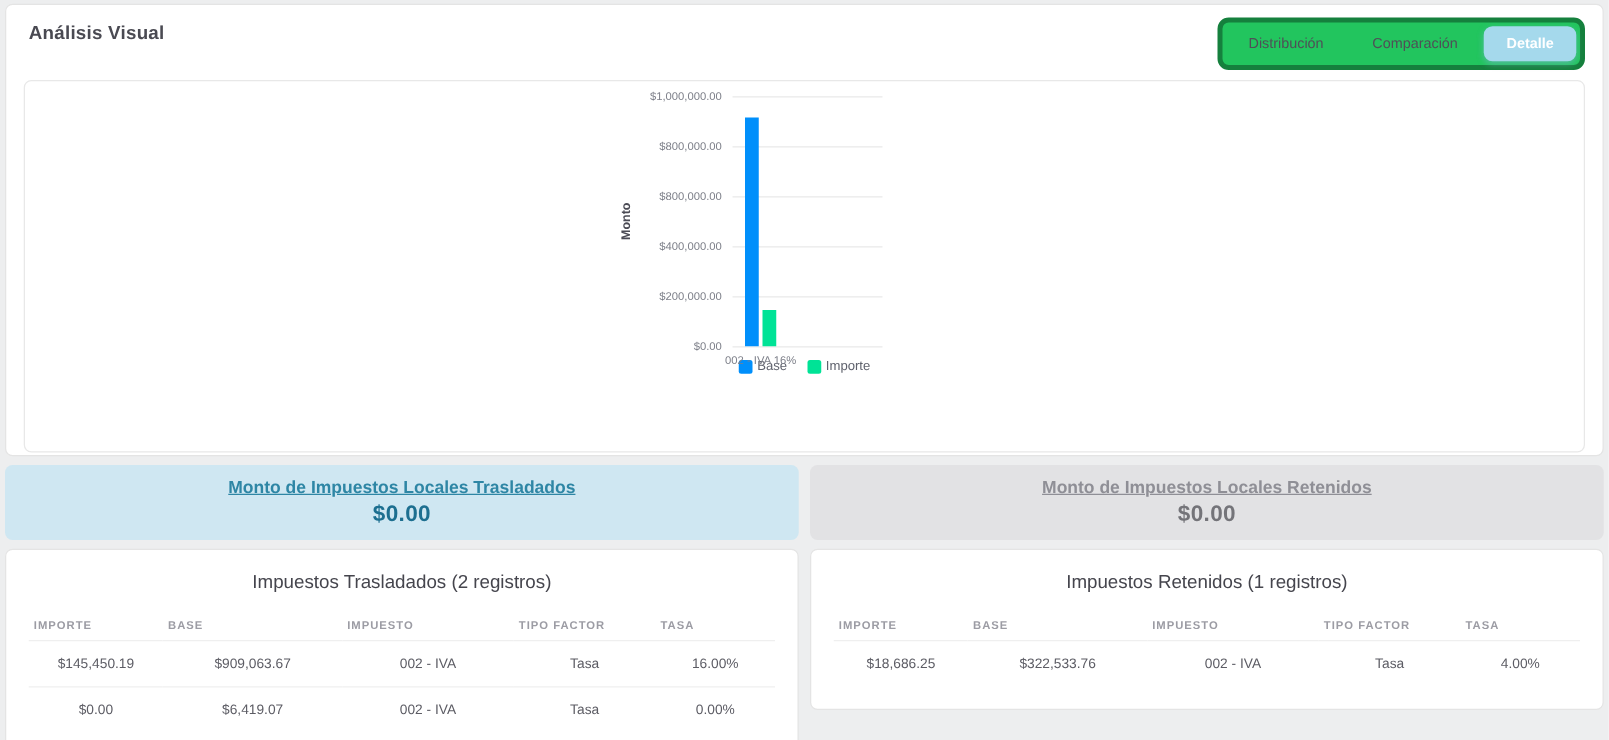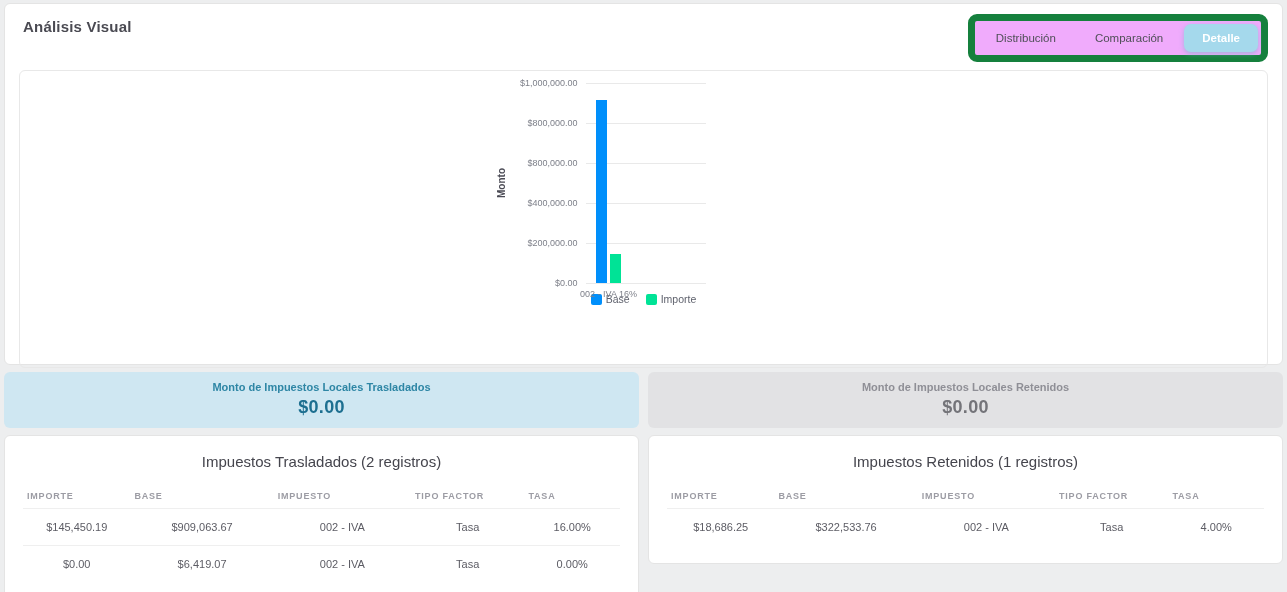--- a/index.html
+++ b/index.html
@@ -12,21 +12,21 @@
     --accent:#a5d9ec;
   }
 
   
   .panel-top {
     background:#fff; border:1px solid #e4e4e4; border-radius:6px;
     height:362px; padding:10px 14px 12px; margin-bottom:7px;
   }
   .panel-header { display:flex; justify-content:space-between; align-items:flex-start; }
   .page-title { font-size:15px; font-weight:600; color:#4a4a52; margin:4px 0 0 4px; letter-spacing:.2px;text-align:right; }
-  .tab-group { display:flex; gap:3px; border:7px solid #15803d; border-radius:9px; padding:3px; background:#f0abfc; }
+  .tab-group { display:flex; gap:3px; border:4px solid #15803d; border-radius:9px; padding:3px; background:#22c55e; }
   .tab {
     border:0; background:transparent; border-radius:7px; padding:8px 18px;
     font-size:11.5px; color:#4f4f57; font-family:inherit; cursor:pointer; white-space:nowrap;
   }
   .tab.active { background:var(--accent); color:#fff; font-weight:600; box-shadow:0 2px 5px rgba(120,180,205,.6); }
 
   
   .chart-outer {
     border:1px solid #e8e8e8; border-radius:6px; margin-top:8px; height:298px;
     display:flex; justify-content:center; padding-top:6px;
@@ -48,21 +48,21 @@
   .xcat { position:absolute; left:23px; bottom:-16px; transform:translateX(-50%); font-size:9px; color:#7e808a; white-space:nowrap; }
   .xtitle { margin-top:22px; text-align:center; font-size:10px; font-weight:700; color:#4b4b55; }
   .legend { display:flex; justify-content:center; align-items:center; gap:16px; margin-top:10px; }
   .legend-item { display:flex; align-items:center; gap:4px; cursor:pointer; }
   .legend-marker { width:11px; height:11px; border-radius:2px; }
   .legend-label { font-size:10.5px; color:#5f626d; }
 
   
   .cards-row { display:flex; gap:9px; margin-bottom:7px; }
   .summary-card { flex:1; border-radius:6px; text-align:center; padding:9px 10px 10px; }
-  .card-title { font-size:11px; font-weight:600; }
+  .card-title { font-size:14px; font-weight:600;text-decoration:underline; }
   .card-value { font-size:18px; font-weight:700; margin-top:4px; letter-spacing:.3px; }
 
   
   .tables-row { display:flex; gap:9px; align-items:flex-start; }
   .table-card { flex:1; background:#fff; border:1px solid #e4e4e4; border-radius:6px; padding:15px 18px 18px; }
   .table-title { margin:2px 0 14px; font-size:15px; font-weight:500; color:#45454d;text-align:center; }
   table.data-table { width:100%; border-collapse:collapse; }
   .data-table th {
     text-align:left; font-size:9px; letter-spacing:.8px; color:#9c9ca4;
     font-weight:700; padding:7px 4px; text-transform:uppercase;

